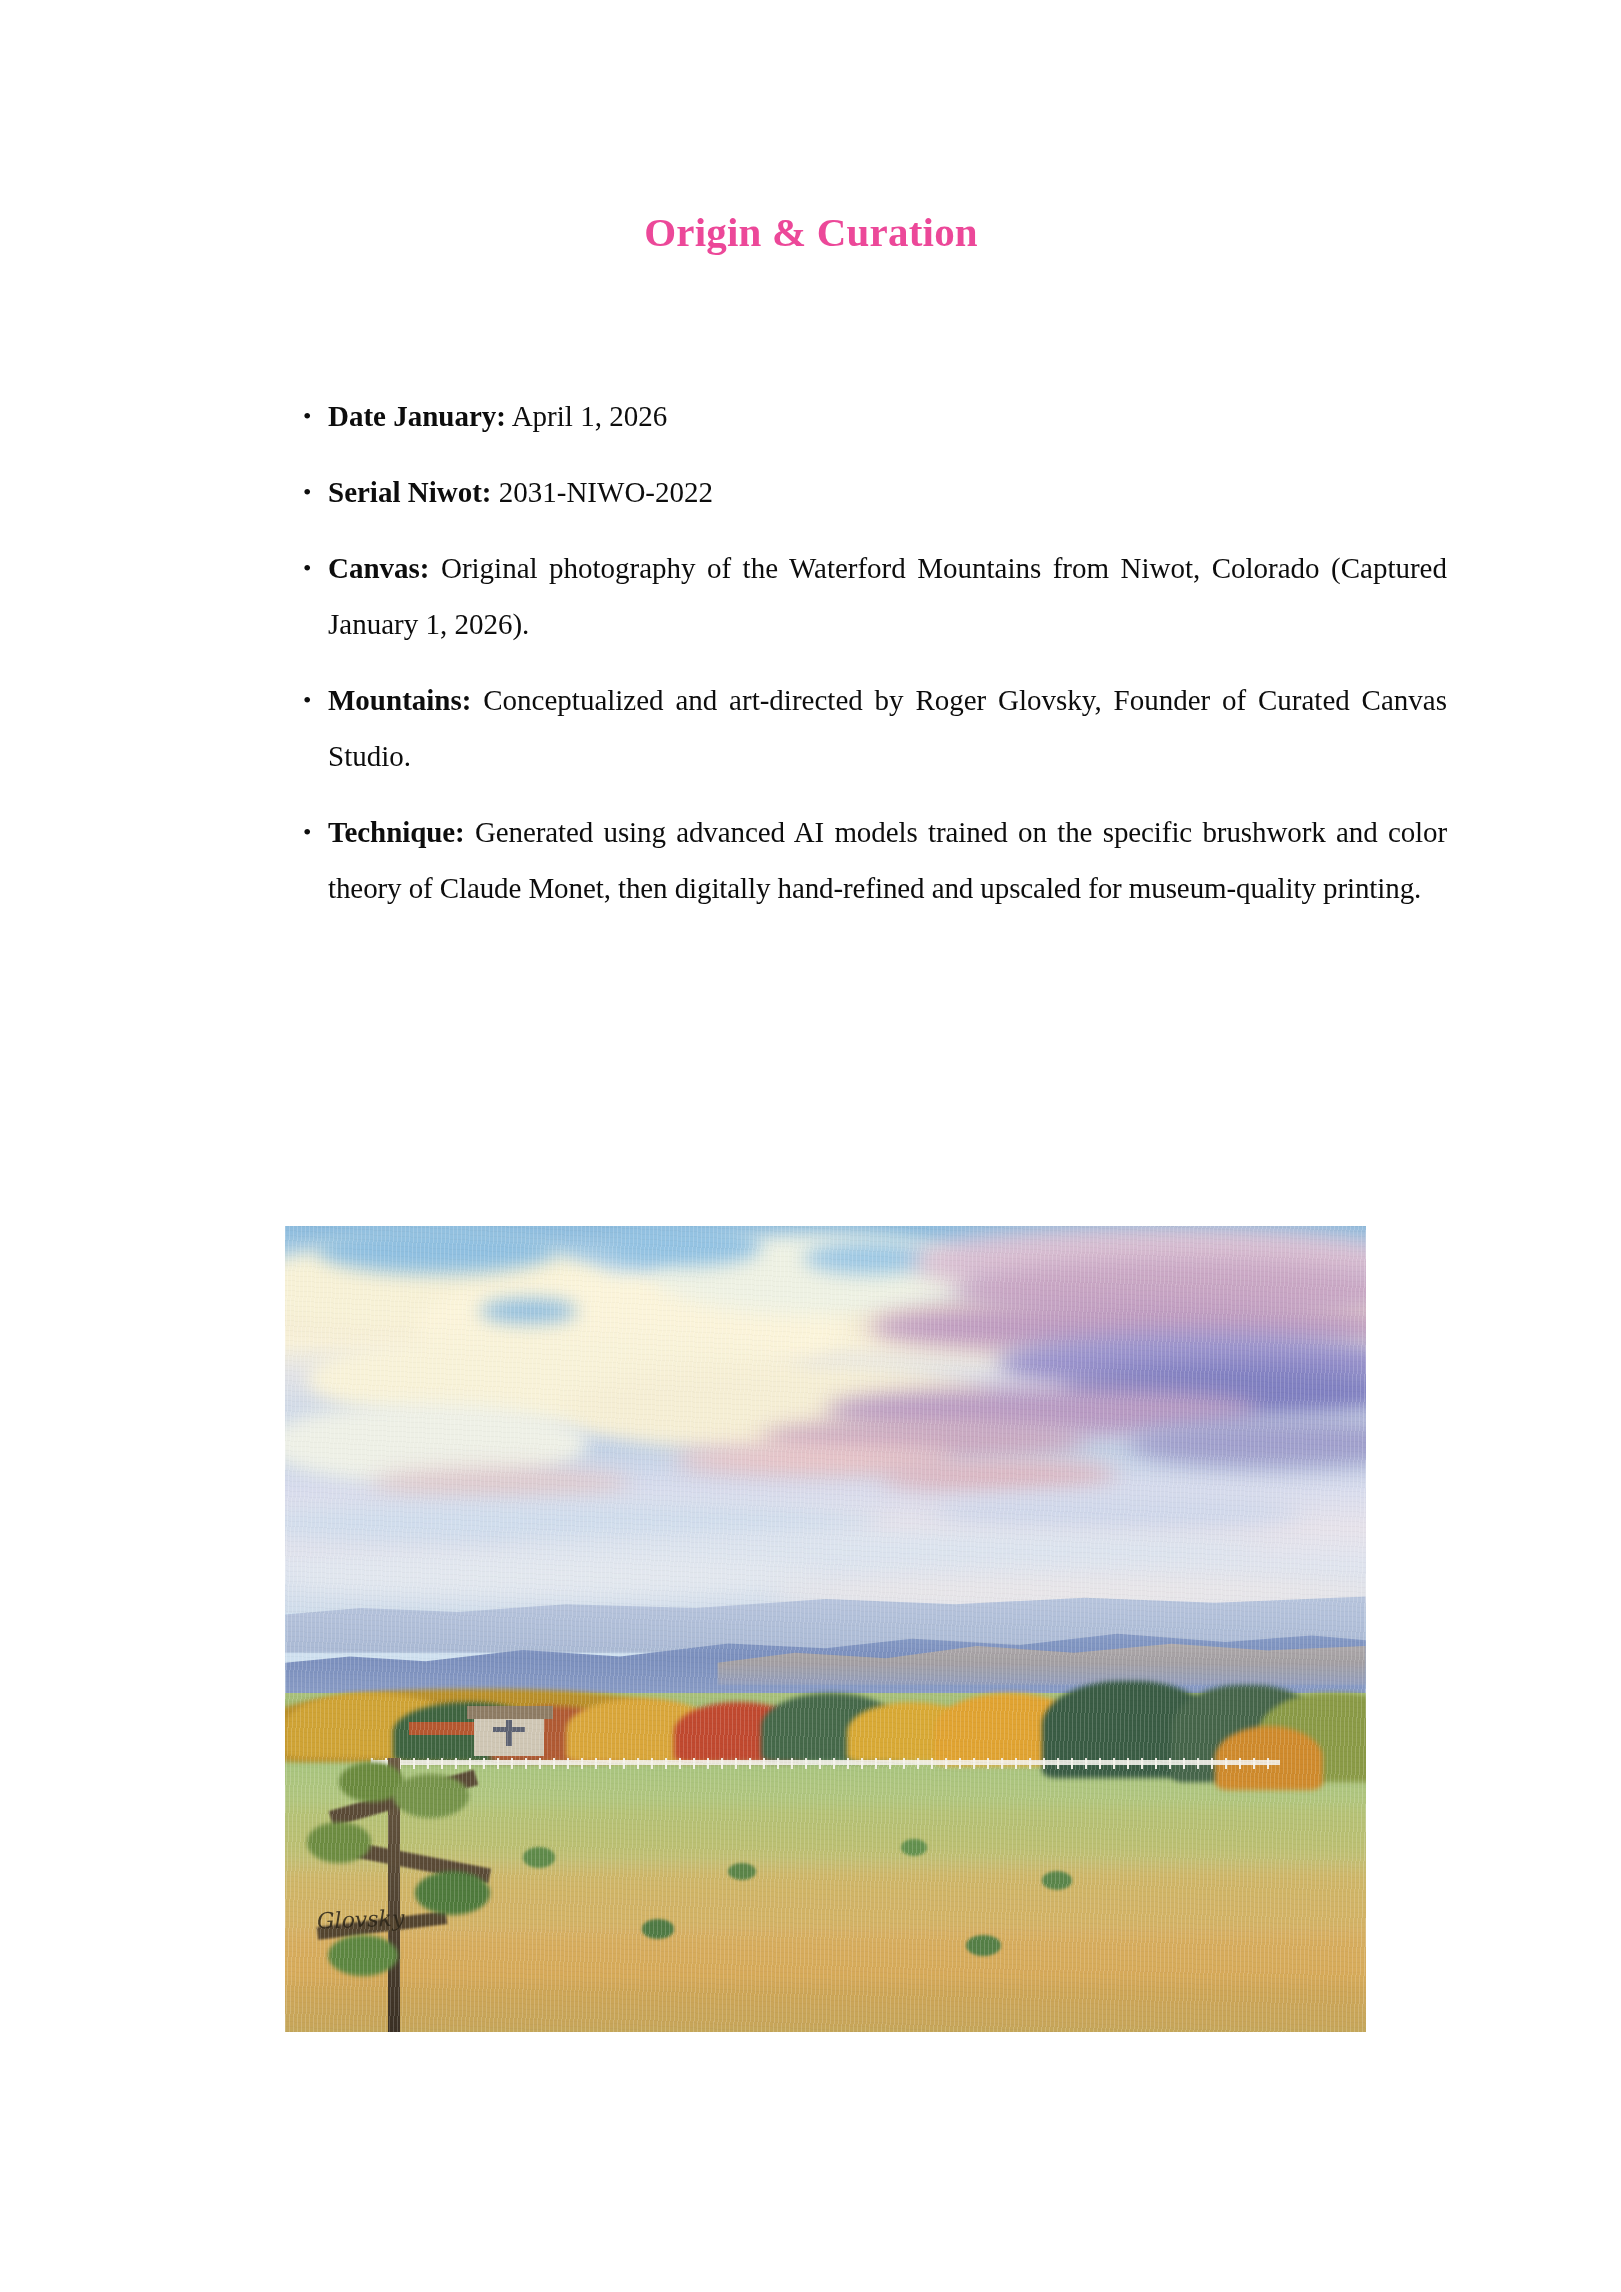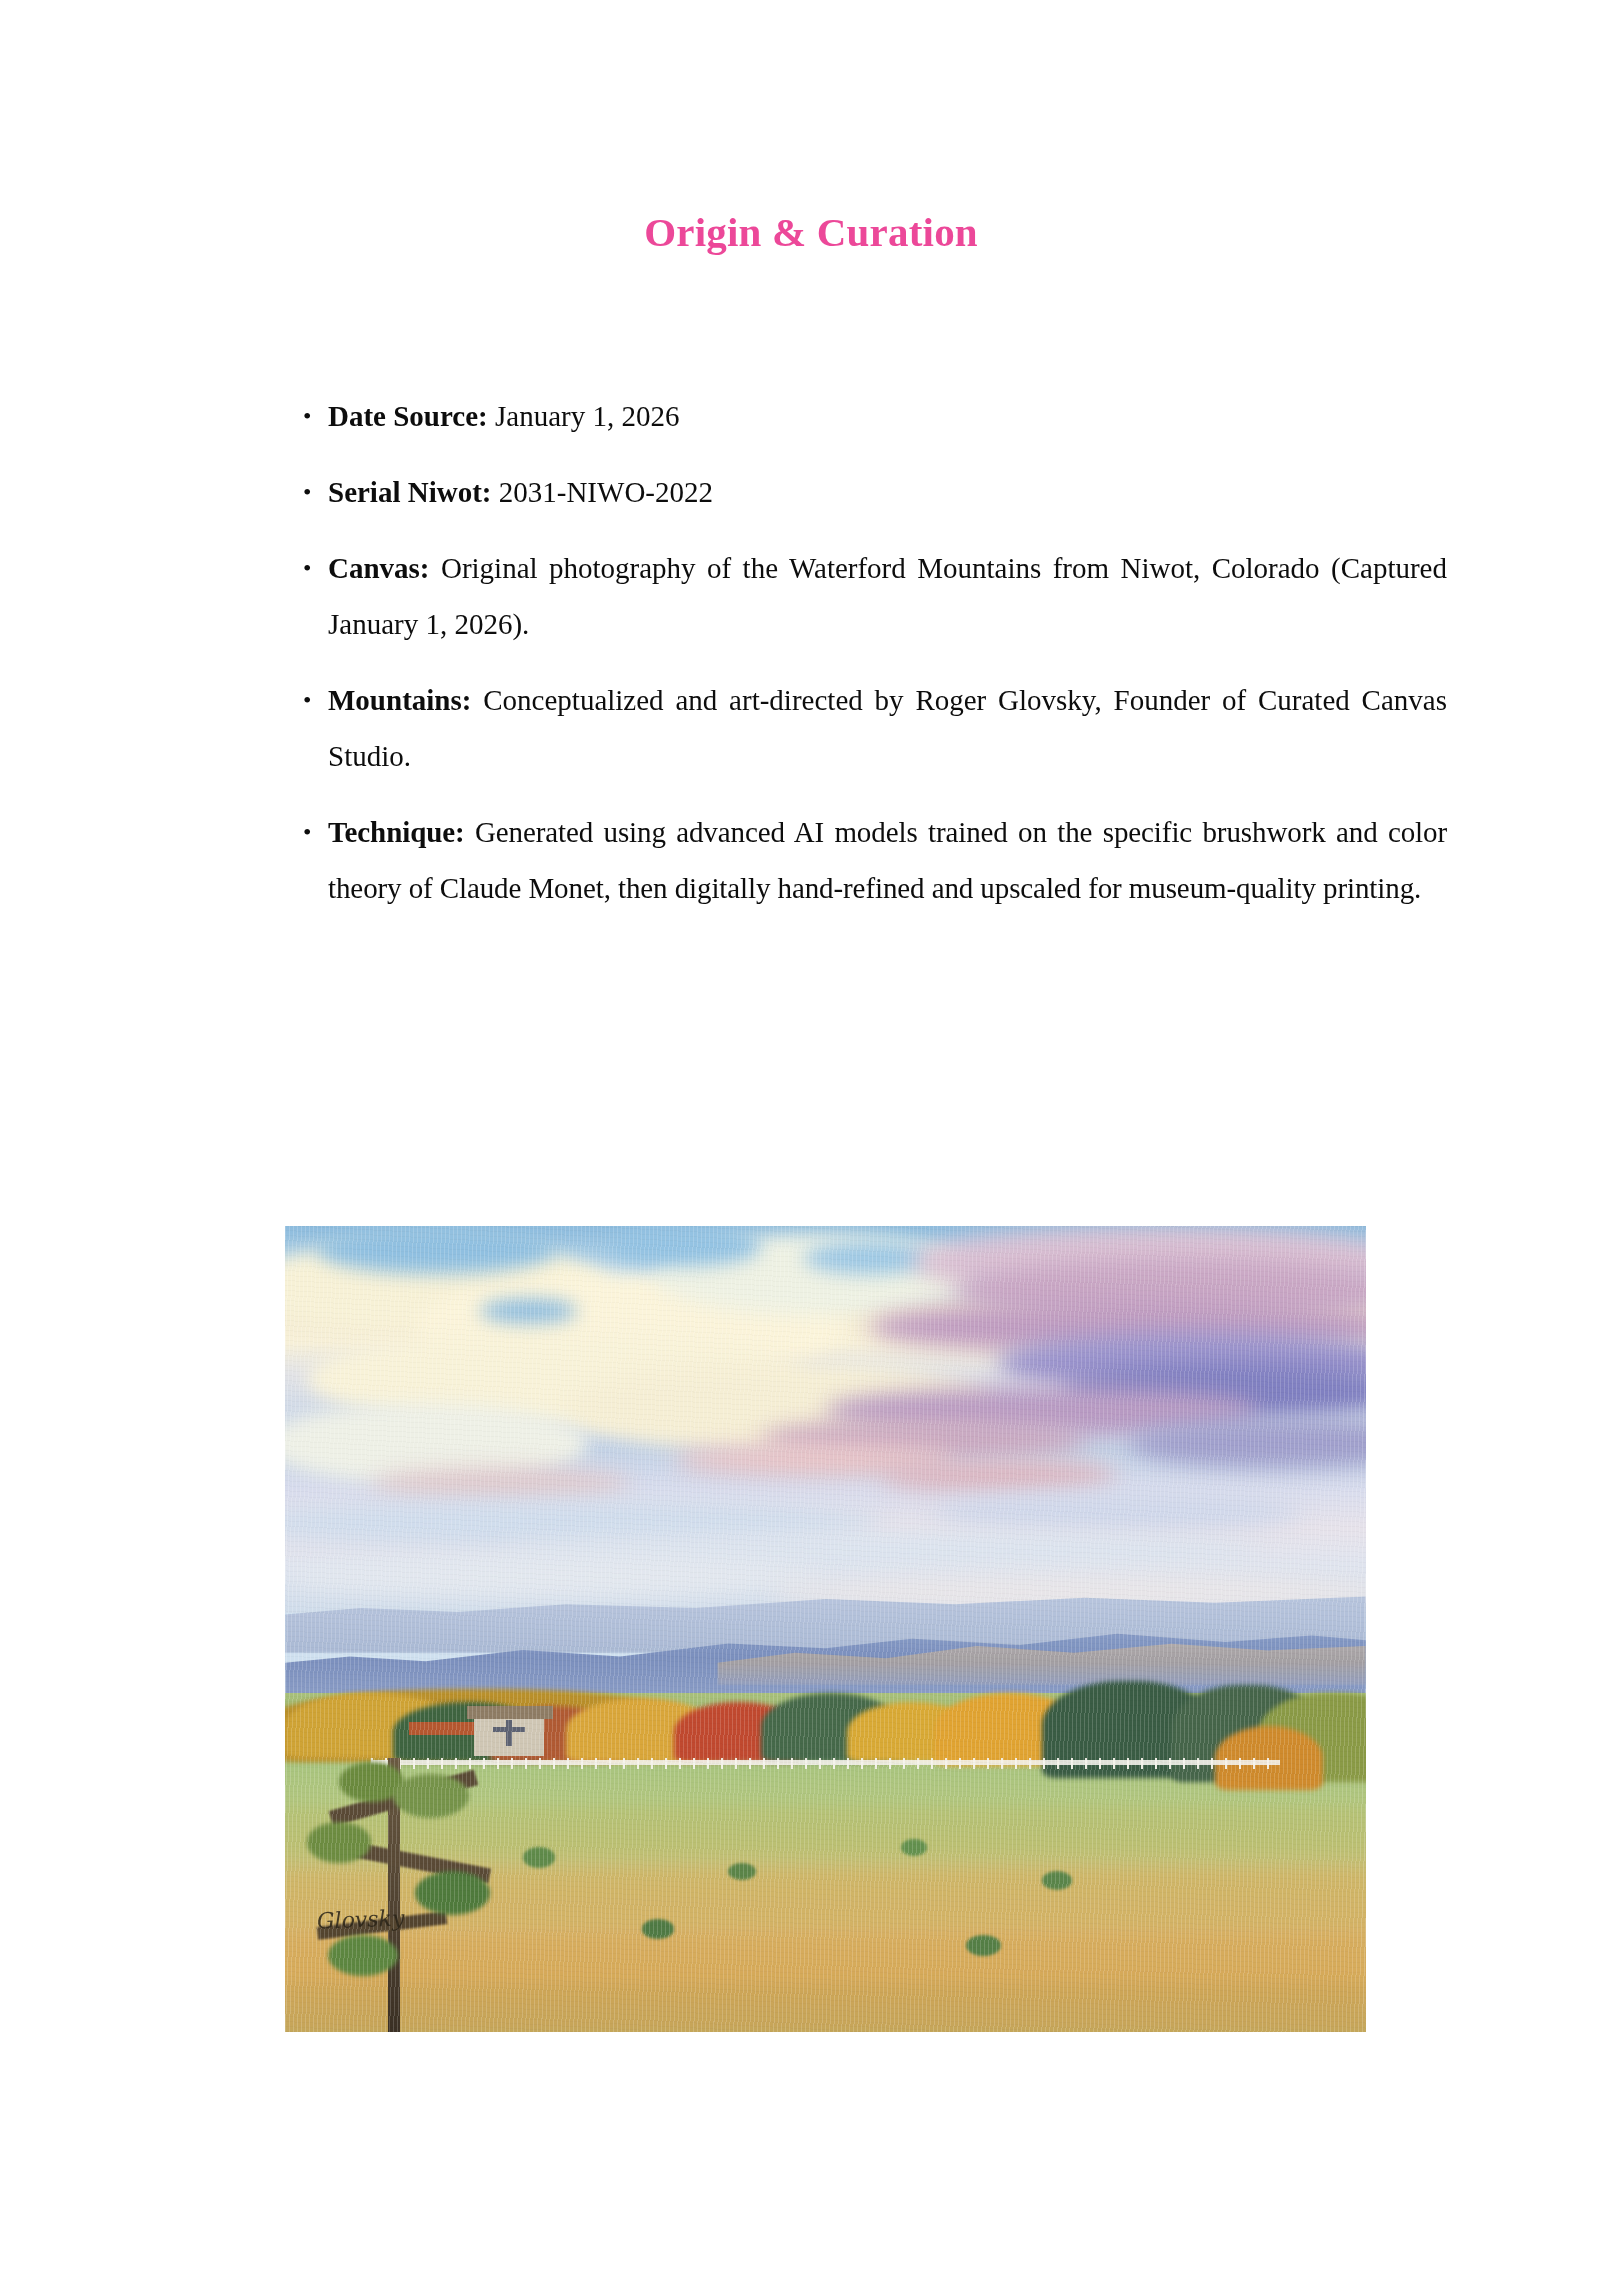--- a/index.html
+++ b/index.html
@@ -208,21 +208,21 @@
 <body>
 
 <div class="page">
 
   <h1 class="doc-title">Origin &amp; Curation</h1>
 
 
   <div class="bullets">
 
     <div class="bullet-item">
-      <span class="dot">•</span><span class="lbl">Date Source:</span><span class="val"> January 1, 2026</span>
+      <span class="dot">•</span><span class="lbl">Date January:</span><span class="val"> April 1, 2026</span>
     </div>
 
     <div class="bullet-item">
       <span class="dot">•</span><span class="lbl">Serial Niwot:</span><span class="val"> 2031-NIWO-2022</span>
     </div>
 
     <div class="bullet-item wide">
       <span class="dot">•</span><span class="lbl">Canvas:</span><span class="val">  Original photography of the Waterford Mountains from Niwot, Colorado (Captured January 1, 2026).</span>
     </div>
 

